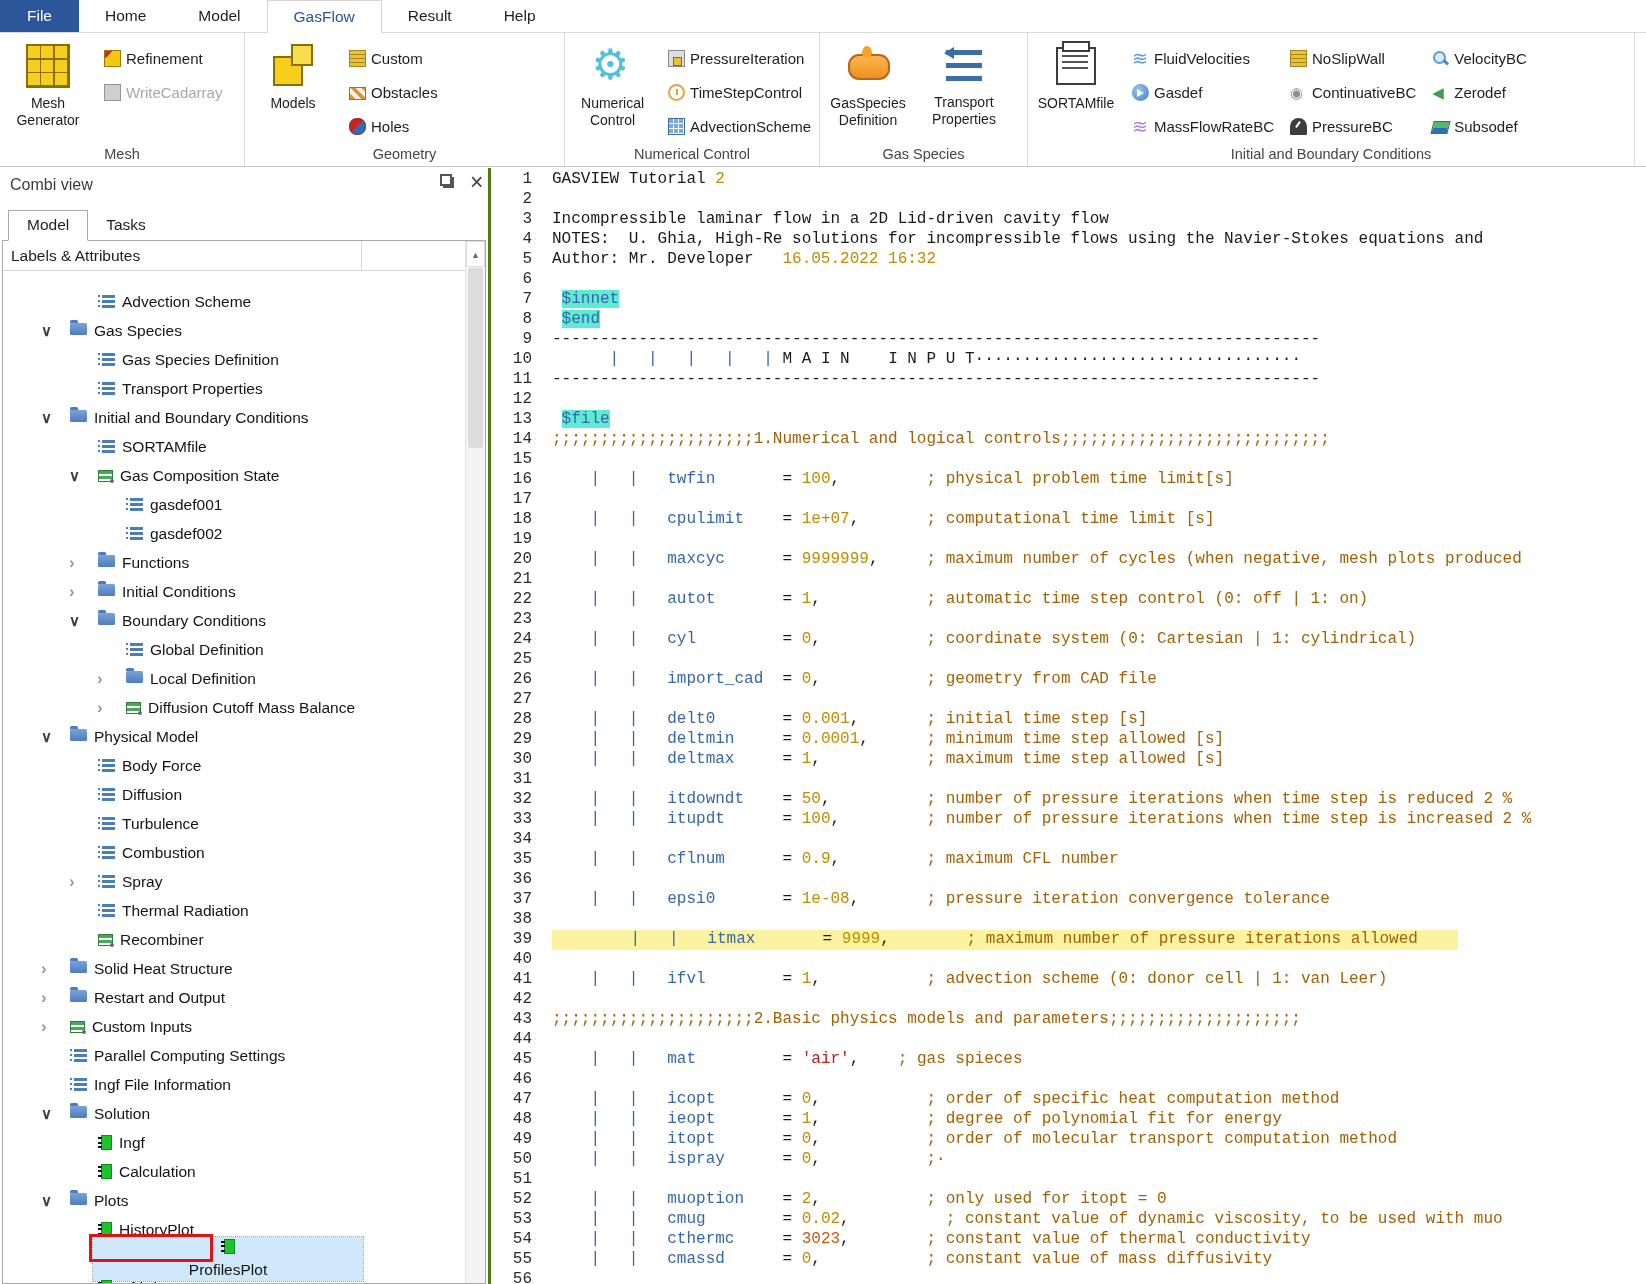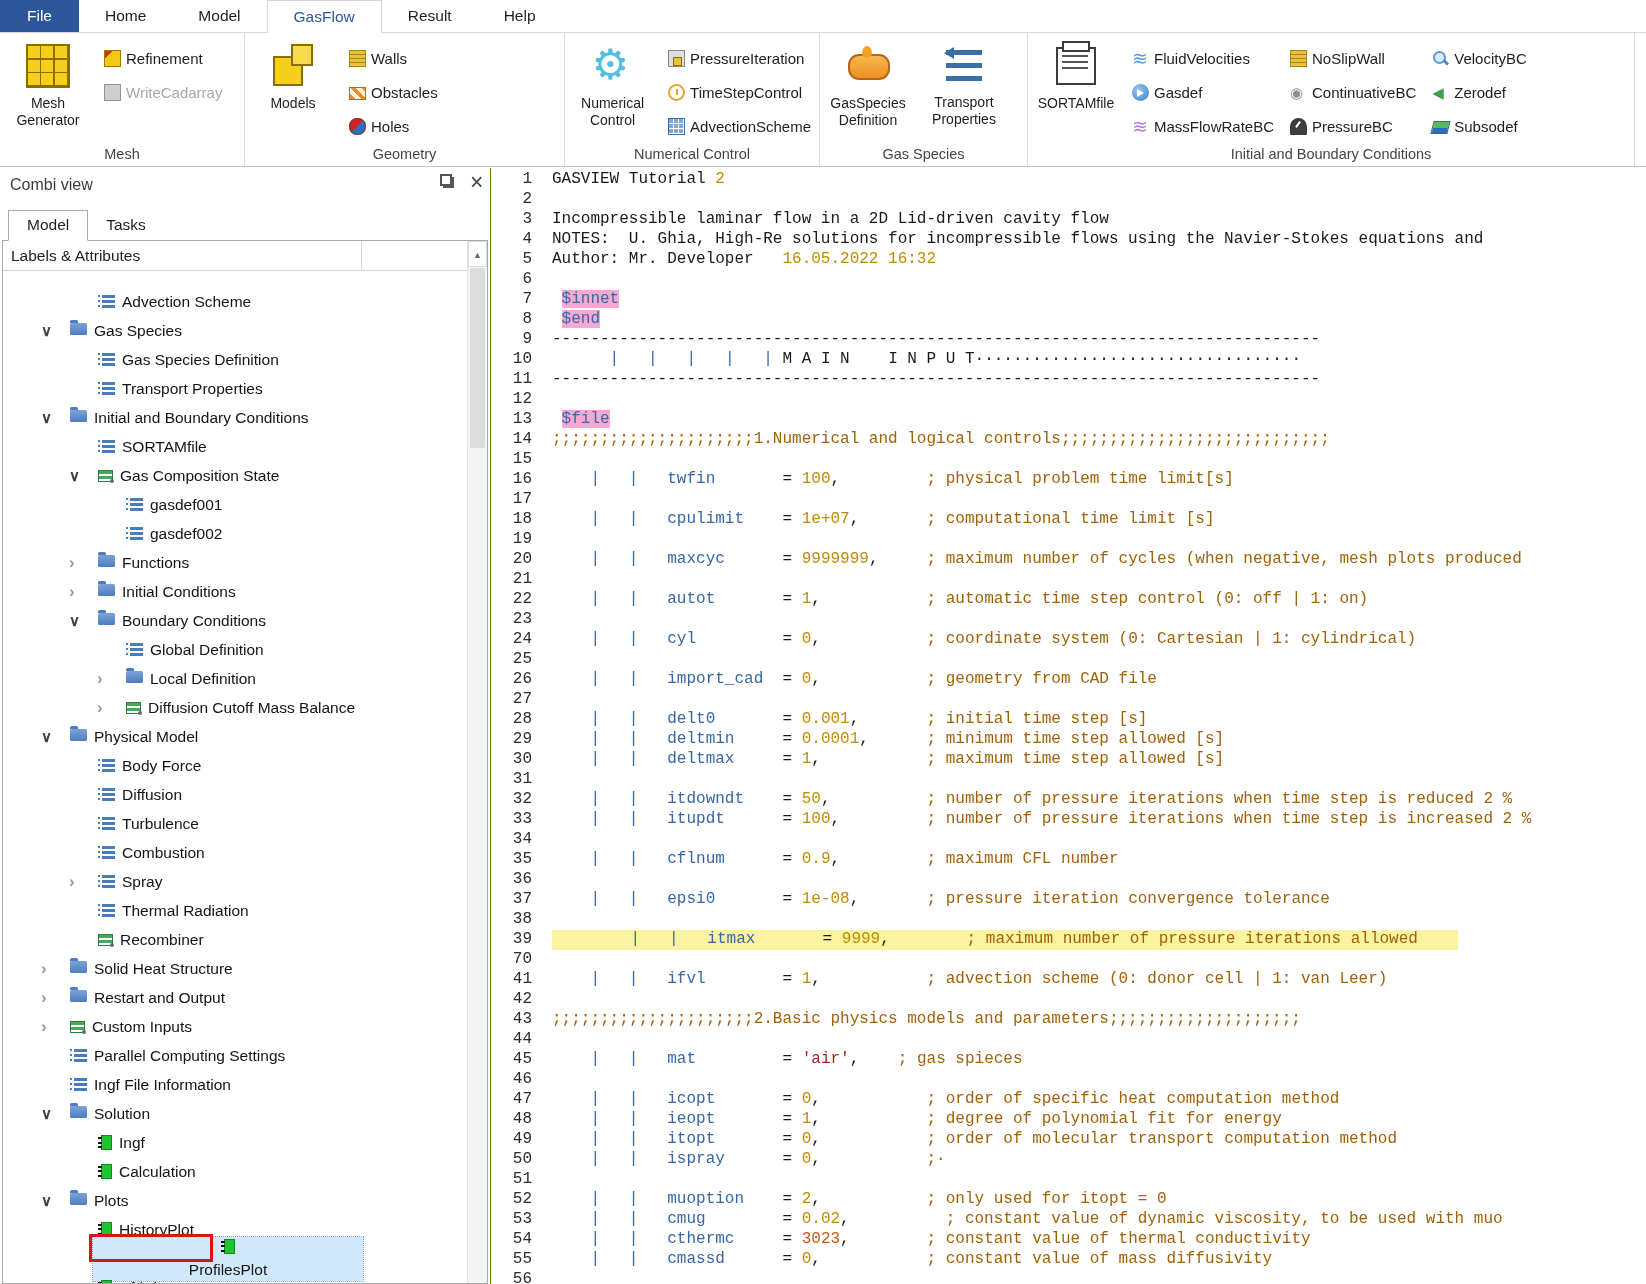--- a/index.html
+++ b/index.html
@@ -69,21 +69,21 @@
   .i-continuativebc::before { content:"◉"; color:#909090; font-size:15px; line-height:17px; }
   .i-pressurebc { border-radius:50% 50% 8% 8%; background:#3d3d3d; }
   .i-pressurebc::after { content:""; position:absolute; left:7px; top:3px; width:2px; height:7px; background:#fff; transform:rotate(35deg); }
   .i-velocitybc { }
   .i-velocitybc::before { content:""; position:absolute; left:1px; top:1px; width:9px; height:9px; border-radius:50%; border:2px solid #5b9bd5; background:#dceaf8; }
   .i-velocitybc::after { content:""; position:absolute; left:11px; top:11px; width:6px; height:2.5px; background:#4a86c0; transform:rotate(45deg); }
   .i-zerodef::before { content:"◀"; color:#3f9e4d; font-size:15px; line-height:17px; }
   .i-subsodef { background:linear-gradient(#58b868 55%,#2a6fb8 55%); transform:skewX(-14deg); height:13px !important; margin-top:2px; border:1px solid #2e7d3a; }
 
   
-  #leftpanel { position:absolute; left:0; top:168px; width:491px; bottom:0; background:#fff; border-right:1px solid #4d7c0f; }
+  #leftpanel { position:absolute; left:0; top:168px; width:491px; bottom:0; background:#fff; border-right:3px solid #4d7c0f; }
   #combiheader { height:36px; position:relative; }
   #combititle { position:absolute; left:10px; top:8px; font-size:16px; color:#3c3c3c; }
   #floaticon { position:absolute; left:443px; top:9px; width:11px; height:11px; border:2px solid #555; background:#fff; }
   #floaticon::before { content:""; position:absolute; left:-5px; top:-5px; width:8px; height:8px; border:2px solid #555; background:#fff; }
   #closeicon { position:absolute; left:470px; top:1px; font-size:23px; color:#444; line-height:26px; }
 
   #paneltabs { height:36px; display:flex; align-items:flex-end; padding-left:8px; position:relative; z-index:2; }
   .ptab { font-size:15.5px; padding:5px 18px 6px 18px; }
   .ptab.active { border:1px solid #a9a9a9; border-bottom:1px solid #fff; background:#fff; margin-bottom:-1px; }
 
@@ -120,21 +120,21 @@
     font-family:"Liberation Mono", monospace; font-size:16px; padding-top:2px; }
   .line { height:20px; white-space:pre; display:flex; }
   .num { display:inline-block; width:40px; flex:none; text-align:right; margin-right:20px; color:#2b2b2b; }
   .code { white-space:pre;text-align:center; }
   .tk-d { color:#1a1a1a; }
   .tk-k { color:#3767a6; }
   .tk-v { color:#bd8d00; }
   .tk-v2 { color:#c55a11; }
   .tk-s { color:#b02020; }
   .tk-c { color:#a16207; }
-  .tk-hk { color:#3767a6; background:#f9a8d4; }
+  .tk-hk { color:#3767a6; background:#5eead4; }
   .line.hl .code { background:#fbf3a0; min-width:906px; }
 </style>
 </head>
 <body>
 
 <div id="menubar">
     <div class="mtab file">File</div>
     <div class="mtab">Home</div>
     <div class="mtab">Model</div>
     <div class="mtab active">GasFlow</div>
@@ -169,21 +169,21 @@
       <div class="rbody">
         <div class="rbig">
           <span class="ricon big i-models"></span>
           <div class="rbiglabel">
             <div>Models</div>
           </div>
         </div>
         <div class="rcol">
           <div class="rsmall">
             <span class="ricon small i-walls"></span>
-            <span>Walls</span>
+            <span>Custom</span>
           </div>
           <div class="rsmall">
             <span class="ricon small i-obstacles"></span>
             <span>Obstacles</span>
           </div>
           <div class="rsmall">
             <span class="ricon small i-holes"></span>
             <span>Holes</span>
           </div>
         </div>
@@ -593,21 +593,21 @@
     <div class="line"><span class="num">30</span><span class="code"><span class="tk-d">    </span><span class="tk-k">|</span><span class="tk-d">   </span><span class="tk-k">|</span><span class="tk-d">   </span><span class="tk-k">deltmax</span><span class="tk-d">     = </span><span class="tk-v">1</span><span class="tk-d">,</span><span class="tk-c">           ; maximum time step allowed [s]</span></span></div>
     <div class="line"><span class="num">31</span><span class="code"></span></div>
     <div class="line"><span class="num">32</span><span class="code"><span class="tk-d">    </span><span class="tk-k">|</span><span class="tk-d">   </span><span class="tk-k">|</span><span class="tk-d">   </span><span class="tk-k">itdowndt</span><span class="tk-d">    = </span><span class="tk-v">50</span><span class="tk-d">,</span><span class="tk-c">          ; number of pressure iterations when time step is reduced 2 %</span></span></div>
     <div class="line"><span class="num">33</span><span class="code"><span class="tk-d">    </span><span class="tk-k">|</span><span class="tk-d">   </span><span class="tk-k">|</span><span class="tk-d">   </span><span class="tk-k">itupdt</span><span class="tk-d">      = </span><span class="tk-v">100</span><span class="tk-d">,</span><span class="tk-c">         ; number of pressure iterations when time step is increased 2 %</span></span></div>
     <div class="line"><span class="num">34</span><span class="code"></span></div>
     <div class="line"><span class="num">35</span><span class="code"><span class="tk-d">    </span><span class="tk-k">|</span><span class="tk-d">   </span><span class="tk-k">|</span><span class="tk-d">   </span><span class="tk-k">cflnum</span><span class="tk-d">      = </span><span class="tk-v">0.9</span><span class="tk-d">,</span><span class="tk-c">         ; maximum CFL number</span></span></div>
     <div class="line"><span class="num">36</span><span class="code"></span></div>
     <div class="line"><span class="num">37</span><span class="code"><span class="tk-d">    </span><span class="tk-k">|</span><span class="tk-d">   </span><span class="tk-k">|</span><span class="tk-d">   </span><span class="tk-k">epsi0</span><span class="tk-d">       = </span><span class="tk-v">1e-08</span><span class="tk-d">,</span><span class="tk-c">       ; pressure iteration convergence tolerance</span></span></div>
     <div class="line"><span class="num">38</span><span class="code"></span></div>
     <div class="line hl"><span class="num">39</span><span class="code"><span class="tk-d">    </span><span class="tk-k">|</span><span class="tk-d">   </span><span class="tk-k">|</span><span class="tk-d">   </span><span class="tk-k">itmax</span><span class="tk-d">       = </span><span class="tk-v">9999</span><span class="tk-d">,</span><span class="tk-c">        ; maximum number of pressure iterations allowed</span></span></div>
-    <div class="line"><span class="num">70</span><span class="code"></span></div>
+    <div class="line"><span class="num">40</span><span class="code"></span></div>
     <div class="line"><span class="num">41</span><span class="code"><span class="tk-d">    </span><span class="tk-k">|</span><span class="tk-d">   </span><span class="tk-k">|</span><span class="tk-d">   </span><span class="tk-k">ifvl</span><span class="tk-d">        = </span><span class="tk-v">1</span><span class="tk-d">,</span><span class="tk-c">           ; advection scheme (0: donor cell | 1: van Leer)</span></span></div>
     <div class="line"><span class="num">42</span><span class="code"></span></div>
     <div class="line"><span class="num">43</span><span class="code"><span class="tk-c">;;;;;;;;;;;;;;;;;;;;;2.Basic physics models and parameters;;;;;;;;;;;;;;;;;;;;</span></span></div>
     <div class="line"><span class="num">44</span><span class="code"></span></div>
     <div class="line"><span class="num">45</span><span class="code"><span class="tk-d">    </span><span class="tk-k">|</span><span class="tk-d">   </span><span class="tk-k">|</span><span class="tk-d">   </span><span class="tk-k">mat</span><span class="tk-d">         = </span><span class="tk-s">'air'</span><span class="tk-d">,</span><span class="tk-c">    ; gas spieces</span></span></div>
     <div class="line"><span class="num">46</span><span class="code"></span></div>
     <div class="line"><span class="num">47</span><span class="code"><span class="tk-d">    </span><span class="tk-k">|</span><span class="tk-d">   </span><span class="tk-k">|</span><span class="tk-d">   </span><span class="tk-k">icopt</span><span class="tk-d">       = </span><span class="tk-v">0</span><span class="tk-d">,</span><span class="tk-c">           ; order of specific heat computation method</span></span></div>
     <div class="line"><span class="num">48</span><span class="code"><span class="tk-d">    </span><span class="tk-k">|</span><span class="tk-d">   </span><span class="tk-k">|</span><span class="tk-d">   </span><span class="tk-k">ieopt</span><span class="tk-d">       = </span><span class="tk-v">1</span><span class="tk-d">,</span><span class="tk-c">           ; degree of polynomial fit for energy</span></span></div>
     <div class="line"><span class="num">49</span><span class="code"><span class="tk-d">    </span><span class="tk-k">|</span><span class="tk-d">   </span><span class="tk-k">|</span><span class="tk-d">   </span><span class="tk-k">itopt</span><span class="tk-d">       = </span><span class="tk-v">0</span><span class="tk-d">,</span><span class="tk-c">           ; order of molecular transport computation method</span></span></div>
     <div class="line"><span class="num">50</span><span class="code"><span class="tk-d">    </span><span class="tk-k">|</span><span class="tk-d">   </span><span class="tk-k">|</span><span class="tk-d">   </span><span class="tk-k">ispray</span><span class="tk-d">      = </span><span class="tk-v">0</span><span class="tk-d">,</span><span class="tk-c">           ;·</span></span></div>

